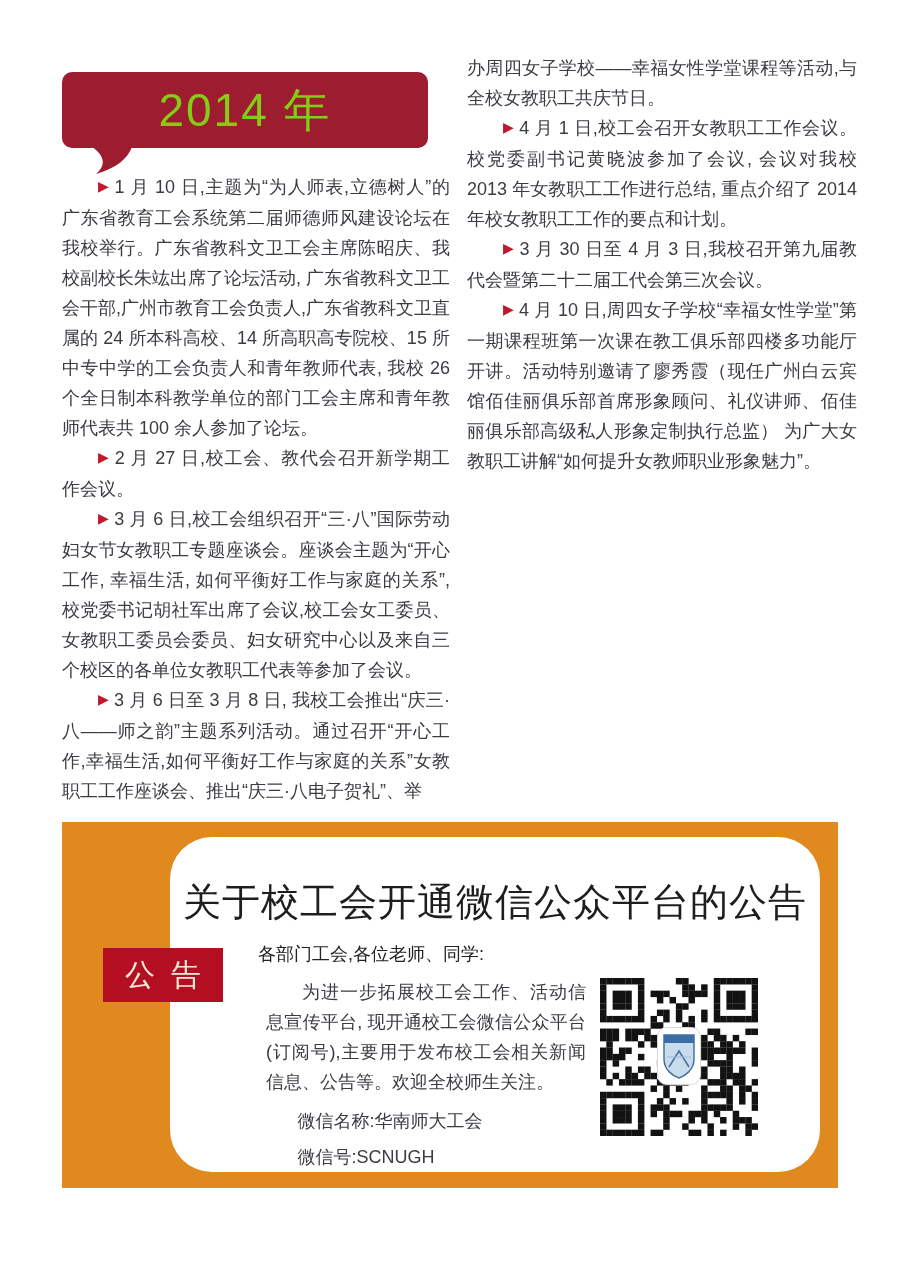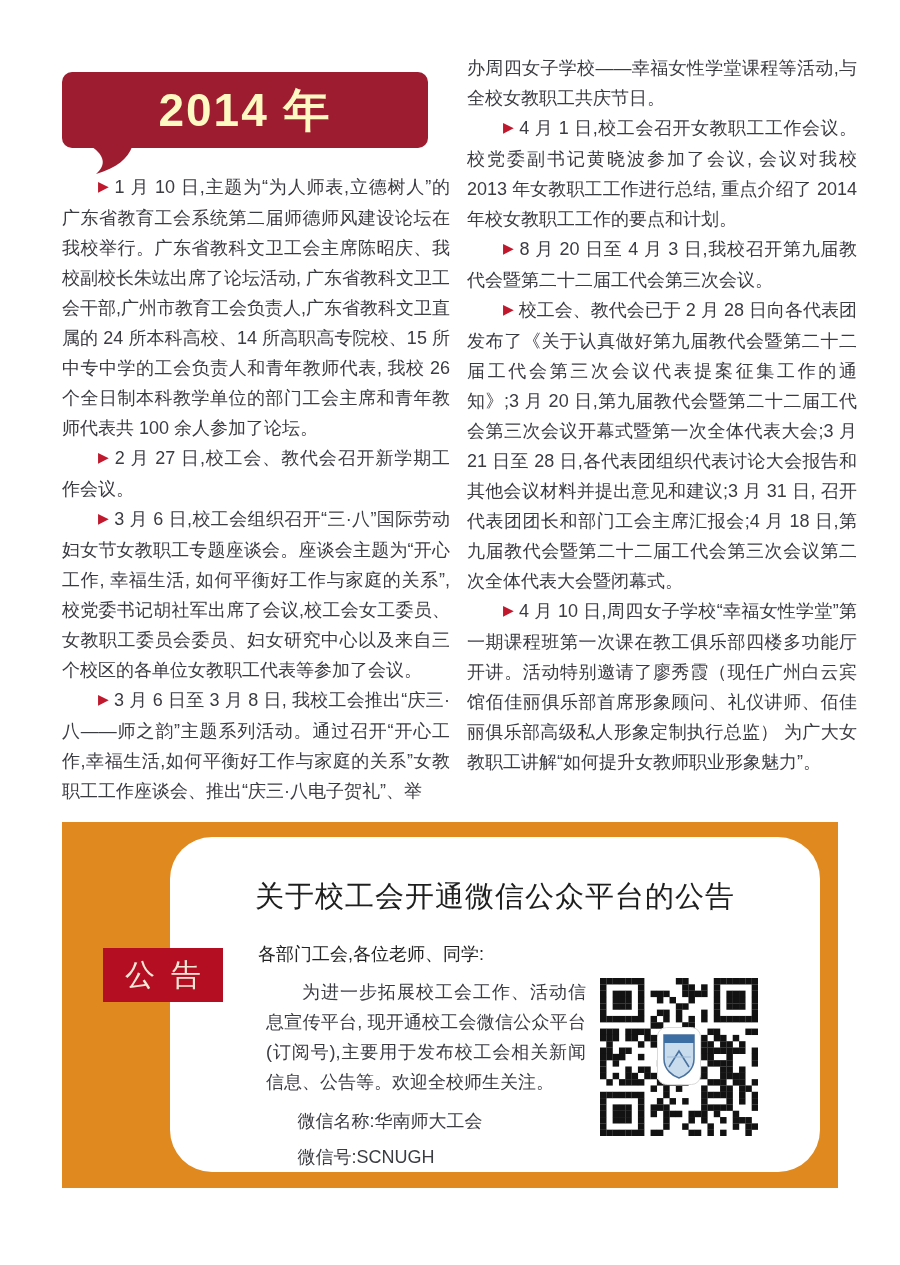--- a/index.html
+++ b/index.html
@@ -9,21 +9,21 @@
   }
   .page{position:absolute;inset:0;background:#fff;}
 
   
   .year-banner{
     position:absolute;left:62px;top:72px;width:366px;height:76px;
     background:#9d1c2f;border-radius:10px;
     display:flex;align-items:center;justify-content:center;
   }
   .year-banner span{
-    color:#fef9c3;font-size:46px;font-weight:700;letter-spacing:2px;line-height:1;
+    color:#84cc16;font-size:46px;font-weight:400;letter-spacing:2px;line-height:1;
   }
   .banner-tail{position:absolute;left:90px;top:147px;}
 
   
   .col{position:absolute;width:388px;font-size:18px;line-height:30px;
        text-align:justify;color:#3b3b42;}
   .col-left{left:62px;top:172px;}
   .col-right{left:434px;top:53px;width:390px;margin-left:33px;}
   .para{margin:0;text-indent:2em;}
   .para.no-indent{text-indent:0;}
@@ -40,21 +40,21 @@
   }
   .notice-label{
     position:absolute;left:-67px;top:111px;width:120px;height:54px;
     background:#b30e21;display:flex;align-items:center;justify-content:center;
   }
   .notice-label span{
     color:#f5ead8;font-size:30px;letter-spacing:16px;padding-left:16px;line-height:1;text-align:right;
   }
   .announcement-title{
     position:absolute;left:0;right:0;top:40px;margin:0;text-align:center;
-    font-size:29px;font-weight:500;letter-spacing:1px;color:#1e1e1e;
+    font-size:38px;font-weight:500;letter-spacing:1px;color:#1e1e1e;
   }
   .announcement-content{
     position:absolute;left:88px;top:102px;width:336px;
     font-size:18px;line-height:30px;text-align:justify;color:#3b3b42;
   }
   .salutation{margin:0 0 6px 0;font-weight:normal;color:#222;}
   .announcement-body{margin:8px;text-indent:2em;}
   .wechat-line{margin:3px 0 0 0;text-indent:2.2em;line-height:33px;}
 
   
@@ -81,22 +81,21 @@
   <div class="col col-left">
     <p class="para"><span class="marker">▶</span><span>1 月 10 日,主题为“为人师表,立德树人”的广东省教育工会系统第二届师德师风建设论坛在我校举行。广东省教科文卫工会主席陈昭庆、我校副校长朱竑出席了论坛活动, 广东省教科文卫工会干部,广州市教育工会负责人,广东省教科文卫直属的 24 所本科高校、14 所高职高专院校、15 所中专中学的工会负责人和青年教师代表, 我校 26 个全日制本科教学单位的部门工会主席和青年教师代表共 100 余人参加了论坛。</span></p>
     <p class="para"><span class="marker">▶</span><span>2 月 27 日,校工会、教代会召开新学期工作会议。</span></p>
     <p class="para"><span class="marker">▶</span><span>3 月 6 日,校工会组织召开“三·八”国际劳动妇女节女教职工专题座谈会。座谈会主题为“开心工作, 幸福生活, 如何平衡好工作与家庭的关系”,校党委书记胡社军出席了会议,校工会女工委员、女教职工委员会委员、妇女研究中心以及来自三个校区的各单位女教职工代表等参加了会议。</span></p>
     <p class="para"><span class="marker">▶</span><span>3 月 6 日至 3 月 8 日, 我校工会推出“庆三·八——师之韵”主题系列活动。通过召开“开心工作,幸福生活,如何平衡好工作与家庭的关系”女教职工工作座谈会、推出“庆三·八电子贺礼”、举</span></p>
   </div>
 
   <div class="col col-right">
     <p class="para no-indent"><span>办周四女子学校——幸福女性学堂课程等活动,与全校女教职工共庆节日。</span></p>
     <p class="para"><span class="marker">▶</span><span>4 月 1 日,校工会召开女教职工工作会议。校党委副书记黄晓波参加了会议, 会议对我校 2013 年女教职工工作进行总结, 重点介绍了 2014 年校女教职工工作的要点和计划。</span></p>
-    <p class="para"><span class="marker">▶</span><span>8 月 20 日至 4 月 3 日,我校召开第九届教代会暨第二十二届工代会第三次会议。</span></p>
-    <p class="para"><span class="marker">▶</span><span>校工会、教代会已于 2 月 28 日向各代表团发布了《关于认真做好第九届教代会暨第二十二届工代会第三次会议代表提案征集工作的通知》;3 月 20 日,第九届教代会暨第二十二届工代会第三次会议开幕式暨第一次全体代表大会;3 月 21 日至 28 日,各代表团组织代表讨论大会报告和其他会议材料并提出意见和建议;3 月 31 日, 召开代表团团长和部门工会主席汇报会;4 月 18 日,第九届教代会暨第二十二届工代会第三次会议第二次全体代表大会暨闭幕式。</span></p>
+    <p class="para"><span class="marker">▶</span><span>3 月 30 日至 4 月 3 日,我校召开第九届教代会暨第二十二届工代会第三次会议。</span></p>
     <p class="para"><span class="marker">▶</span><span>4 月 10 日,周四女子学校“幸福女性学堂”第一期课程班第一次课在教工俱乐部四楼多功能厅开讲。活动特别邀请了廖秀霞（现任广州白云宾馆佰佳丽俱乐部首席形象顾问、礼仪讲师、佰佳丽俱乐部高级私人形象定制执行总监） 为广大女教职工讲解“如何提升女教师职业形象魅力”。</span></p>
   </div>
 
   <div class="announcement-box">
     <div class="announcement-inner">
 
       <div class="notice-label">
         <span>公告</span>
       </div>
 

